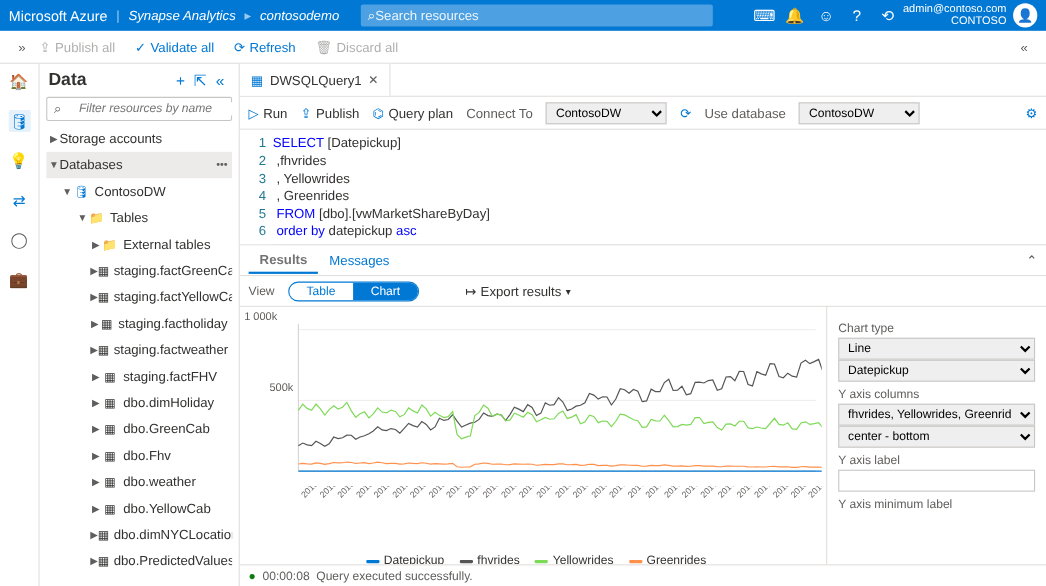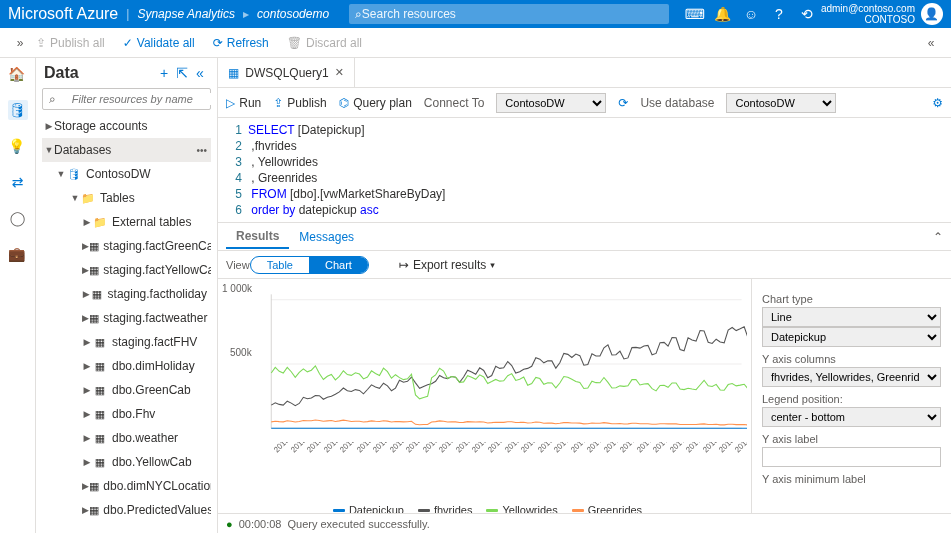--- a/index.html
+++ b/index.html
@@ -1,20 +1,20 @@
 <!DOCTYPE html>
 <html><head>
 <meta charset="utf-8">
 <style>
 * { box-sizing: border-box; margin: 0; padding: 0; font-family: "Segoe UI", Arial, sans-serif; }
 html, body { width: 951px; height: 533px; overflow: hidden; background: #fff; font-size: 12px; color: #323130; }
 
 
 .top-header { height: 28px; background: #0078d4; color: #fff; display: flex; align-items: center; padding: 0 8px; font-size: 12px; }
-.top-header .brand { font-weight: 400; font-size: 16px; display: flex; align-items: center; }
+.top-header .brand { font-weight: 400; font-size: 13px; display: flex; align-items: center; }
 .top-header .sep { margin: 0 8px; opacity: 0.6; }
 .top-header .crumb { color: #fff; font-style: italic; }
 .top-header .search-wrap { margin-left: 20px; background: rgba(255,255,255,0.3); border-radius: 2px; height: 20px; width: 320px; display: flex; align-items: center; padding: 0 6px; color: #fff; }
 .top-header .search-wrap input { background: transparent; border: none; color: #fff; font-size: 12px; flex: 1; outline: none; }
 .top-header .search-wrap input::placeholder { color: rgba(255,255,255,0.9); }
 .top-header .spacer { flex: 1; }
 .top-header .hicon { width: 28px; text-align: center; font-size: 14px; cursor: pointer; }
 .top-header .acct { font-size: 10px; text-align: right; line-height: 11px; margin-right: 6px; }
 .top-header .avatar { width: 22px; height: 22px; border-radius: 50%; background: #fff; color: #0078d4; display: flex; align-items: center; justify-content: center; font-size: 12px; }
 
@@ -68,21 +68,21 @@
 .gutter div{height:16px;line-height:16px;}
 .code { padding:4px 0; flex:1; }
 .code div{height:16px;line-height:16px;white-space:pre;}
 .kw{color:#0000ff;}
 
 .results-head { display:flex; align-items:center; height:28px; border-bottom:1px solid #e1dfdd; padding:0 8px;}
 .rtab{padding:4px 10px;cursor:pointer;font-size:12px;color:#605e5c;}
 .rtab.active{color:#737373;font-weight:600;border-bottom:2px solid #0078d4;margin-bottom:-1px;}
 .results-head .chev{margin-left:auto;color:#605e5c;cursor:pointer;}
 
-.view-row{display:flex;align-items:center;height:28px;padding:0 8px;border-bottom:1px solid #e1dfdd;}
+.view-row{display:flex;align-items:center;height:28px;padding:0 8px;gap:12px;border-bottom:1px solid #e1dfdd;}
 .view-row .lbl2{font-size:11px;color:#605e5c;}
 .seg{display:flex;border:1px solid #0078d4;border-radius:10px;overflow:hidden;height:18px;}
 .seg div{padding:0 16px;font-size:11px;display:flex;align-items:center;cursor:pointer;color:#0078d4;}
 .seg div.on{background:#0078d4;color:#fff;}
 .view-row .exp{display:flex;align-items:center;gap:4px;font-size:12px;cursor:pointer;margin-left:30px;}
 
 .chart-zone{flex:1;display:flex;overflow:hidden;position:relative;}
 .chart-canvas{flex:1;position:relative;padding:10px 4px 0 10px;overflow:hidden;text-align:center;}
 .ylab{position:absolute;font-size:10px;color:#605e5c;}
 .chart-svg{width:100%;height:150px;}
@@ -321,21 +321,21 @@
       <div class="exp">
           <span>↦</span>
           <span>Export results</span>
           <span style="font-size:9px;">▾</span>
         </div>
     </div>
 
     <div class="chart-zone">
       <div class="chart-canvas">
         <div class="ylab" style="top:4px;left:4px;">1 000k</div>
-        <div class="ylab" style="top:68px;left:12px;">500k</div>
+        <div class="ylab" style="top:68px;left:27px;">500k</div>
         <svg class="chart-svg" id="chart-svg" viewBox="0 0 480 140" preserveAspectRatio="none">
             <line x1="40" y1="70" x2="475" y2="70" stroke="#e1dfdd" stroke-width="0.5"></line>
             <line x1="40" y1="10" x2="475" y2="10" stroke="#e1dfdd" stroke-width="0.5"></line>
             <line x1="40" y1="5" x2="40" y2="130" stroke="#c8c6c4" stroke-width="0.7"></line>
             <line x1="40" y1="130" x2="475" y2="130" stroke="#c8c6c4" stroke-width="0.7"></line>
             <path d="M40.0 130.0 L43.7 130.0 L47.4 130.0 L51.1 130.0 L54.8 130.0 L58.5 130.0 L62.2 130.0 L65.9 130.0 L69.7 130.0 L73.4 130.0 L77.1 130.0 L80.8 130.0 L84.5 130.0 L88.2 130.0 L91.9 130.0 L95.6 130.0 L99.3 130.0 L103.0 130.0 L106.7 130.0 L110.4 130.0 L114.1 130.0 L117.8 130.0 L121.6 130.0 L125.3 130.0 L129.0 130.0 L132.7 130.0 L136.4 130.0 L140.1 130.0 L143.8 130.0 L147.5 130.0 L151.2 130.0 L154.9 130.0 L158.6 130.0 L162.3 130.0 L166.0 130.0 L169.7 130.0 L173.4 130.0 L177.2 130.0 L180.9 130.0 L184.6 130.0 L188.3 130.0 L192.0 130.0 L195.7 130.0 L199.4 130.0 L203.1 130.0 L206.8 130.0 L210.5 130.0 L214.2 130.0 L217.9 130.0 L221.6 130.0 L225.3 130.0 L229.1 130.0 L232.8 130.0 L236.5 130.0 L240.2 130.0 L243.9 130.0 L247.6 130.0 L251.3 130.0 L255.0 130.0 L258.7 130.0 L262.4 130.0 L266.1 130.0 L269.8 130.0 L273.5 130.0 L277.2 130.0 L280.9 130.0 L284.7 130.0 L288.4 130.0 L292.1 130.0 L295.8 130.0 L299.5 130.0 L303.2 130.0 L306.9 130.0 L310.6 130.0 L314.3 130.0 L318.0 130.0 L321.7 130.0 L325.4 130.0 L329.1 130.0 L332.8 130.0 L336.6 130.0 L340.3 130.0 L344.0 130.0 L347.7 130.0 L351.4 130.0 L355.1 130.0 L358.8 130.0 L362.5 130.0 L366.2 130.0 L369.9 130.0 L373.6 130.0 L377.3 130.0 L381.0 130.0 L384.7 130.0 L388.4 130.0 L392.2 130.0 L395.9 130.0 L399.6 130.0 L403.3 130.0 L407.0 130.0 L410.7 130.0 L414.4 130.0 L418.1 130.0 L421.8 130.0 L425.5 130.0 L429.2 130.0 L432.9 130.0 L436.6 130.0 L440.3 130.0 L444.1 130.0 L447.8 130.0 L451.5 130.0 L455.2 130.0 L458.9 130.0 L462.6 130.0 L466.3 130.0 L470.0 130.0 L473.7 130.0 L477.4 130.0 L481.1 130.0 " fill="none" stroke="#0078d4" stroke-width="1"></path>
             <path d="M40.0 108.4 L43.7 106.2 L47.4 107.7 L51.1 108.4 L54.8 104.7 L58.5 106.5 L62.2 108.9 L65.9 106.8 L69.7 101.1 L73.4 102.4 L77.1 101.7 L80.8 99.5 L84.5 99.6 L88.2 102.9 L91.9 101.1 L95.6 100.0 L99.3 98.3 L103.0 96.0 L106.7 92.4 L110.4 95.0 L114.1 95.6 L117.8 93.9 L121.6 94.7 L125.3 97.8 L129.0 93.8 L132.7 89.5 L136.4 91.4 L140.1 92.7 L143.8 88.0 L147.5 90.4 L151.2 95.0 L154.9 92.5 L158.6 85.2 L162.3 87.0 L166.0 86.2 L169.7 82.2 L173.4 87.6 L177.2 92.6 L180.9 90.9 L184.6 89.3 L188.3 88.5 L192.0 86.1 L195.7 80.7 L199.4 82.9 L203.1 83.6 L206.8 81.7 L210.5 82.3 L214.2 87.1 L217.9 82.1 L221.6 75.8 L225.3 77.4 L229.1 79.5 L232.8 73.6 L236.5 76.0 L240.2 82.8 L243.9 80.8 L247.6 72.1 L251.3 74.1 L255.0 73.6 L258.7 67.7 L262.4 71.4 L266.1 78.5 L269.8 77.3 L273.5 74.9 L277.2 74.1 L280.9 72.1 L284.7 64.1 L288.4 65.5 L292.1 68.9 L295.8 66.9 L299.5 67.1 L303.2 73.9 L306.9 68.8 L310.6 60.1 L314.3 61.0 L318.0 63.9 L321.7 60.7 L325.4 62.2 L329.1 71.1 L332.8 70.4 L336.6 60.5 L340.3 62.5 L344.0 62.6 L347.7 54.9 L351.4 52.1 L355.1 61.6 L358.8 61.3 L362.5 58.0 L366.2 65.3 L369.9 64.3 L373.6 54.7 L377.3 54.5 L381.0 55.2 L384.7 53.2 L388.4 52.6 L392.2 61.4 L395.9 60.1 L399.6 50.1 L403.3 49.8 L407.0 53.3 L410.7 45.4 L414.4 45.5 L418.1 56.5 L421.8 57.7 L425.5 45.6 L429.2 47.5 L432.9 48.6 L436.6 38.8 L440.3 39.1 L444.1 49.7 L447.8 50.8 L451.5 46.9 L455.2 49.4 L458.9 50.2 L462.6 38.3 L466.3 35.9 L470.0 38.8 L473.7 37.1 L477.4 35.2 L481.1 45.9 " fill="none" stroke="#555" stroke-width="1"></path>
             <path d="M40.0 78.4 L43.7 73.2 L47.4 76.8 L51.1 78.4 L54.8 73.1 L58.5 77.2 L62.2 82.5 L65.9 77.8 L69.7 74.6 L73.4 77.3 L77.1 75.8 L80.8 71.7 L84.5 78.9 L88.2 84.4 L91.9 81.4 L95.6 79.7 L99.3 84.8 L103.0 81.5 L106.7 76.3 L110.4 79.9 L114.1 80.6 L117.8 78.2 L121.6 79.4 L125.3 83.9 L129.0 82.1 L132.7 76.4 L136.4 78.9 L140.1 80.7 L143.8 73.9 L147.5 77.2 L151.2 83.3 L154.9 80.0 L158.6 82.7 L162.3 84.6 L166.0 83.8 L169.7 79.5 L173.4 98.9 L177.2 102.5 L180.9 101.2 L184.6 100.1 L188.3 82.9 L192.0 80.2 L195.7 74.0 L199.4 76.6 L203.1 83.6 L206.8 81.7 L210.5 82.3 L214.2 87.1 L217.9 86.7 L221.6 80.9 L225.3 82.4 L229.1 84.3 L232.8 80.1 L236.5 82.1 L240.2 88.2 L243.9 86.4 L247.6 84.4 L251.3 86.0 L255.0 85.6 L258.7 81.0 L262.4 79.0 L266.1 85.3 L269.8 84.2 L273.5 82.1 L277.2 89.8 L280.9 88.3 L284.7 82.5 L288.4 83.6 L292.1 88.9 L295.8 87.5 L299.5 87.7 L303.2 92.3 L306.9 87.7 L310.6 81.7 L314.3 82.3 L318.0 84.3 L321.7 86.4 L325.4 87.3 L329.1 92.9 L332.8 92.5 L336.6 86.1 L340.3 87.4 L344.0 87.5 L347.7 82.6 L351.4 87.2 L355.1 92.4 L358.8 92.2 L362.5 90.4 L366.2 90.9 L369.9 90.4 L373.6 84.6 L377.3 84.5 L381.0 89.6 L384.7 88.6 L388.4 88.3 L392.2 93.0 L395.9 95.1 L399.6 90.1 L403.3 89.9 L407.0 91.7 L410.7 87.7 L414.4 87.7 L418.1 93.3 L421.8 93.9 L425.5 92.6 L429.2 93.4 L432.9 94.0 L436.6 89.6 L440.3 85.2 L444.1 90.4 L447.8 91.0 L451.5 89.0 L455.2 94.2 L458.9 94.5 L462.6 89.2 L466.3 88.2 L470.0 90.4 L473.7 89.7 L477.4 88.9 L481.1 93.5 " fill="none" stroke="#7ed957" stroke-width="1"></path>
             <path d="M40.0 124.0 L43.7 123.4 L47.4 123.8 L51.1 124.0 L54.8 123.0 L58.5 123.5 L62.2 124.2 L65.9 123.6 L69.7 122.7 L73.4 123.0 L77.1 122.9 L80.8 122.3 L84.5 122.7 L88.2 123.5 L91.9 123.1 L95.6 122.8 L99.3 123.6 L103.0 123.1 L106.7 122.4 L110.4 122.9 L114.1 123.7 L117.8 123.4 L121.6 123.5 L125.3 124.1 L129.0 123.8 L132.7 123.1 L136.4 123.4 L140.1 123.6 L143.8 122.9 L147.5 123.3 L151.2 124.1 L154.9 123.6 L158.6 123.8 L162.3 124.0 L166.0 123.9 L169.7 123.4 L173.4 126.3 L177.2 126.7 L180.9 126.5 L184.6 126.4 L188.3 124.2 L192.0 123.8 L195.7 123.1 L199.4 123.4 L203.1 124.2 L206.8 124.0 L210.5 124.0 L214.2 124.6 L217.9 124.5 L221.6 123.8 L225.3 124.0 L229.1 124.2 L232.8 124.0 L236.5 124.2 L240.2 125.0 L243.9 124.7 L247.6 124.3 L251.3 124.5 L255.0 124.5 L258.7 123.9 L262.4 123.9 L266.1 124.6 L269.8 124.5 L273.5 124.3 L277.2 125.1 L280.9 124.9 L284.7 124.2 L288.4 124.3 L292.1 125.3 L295.8 125.1 L299.5 125.2 L303.2 125.7 L306.9 125.3 L310.6 124.7 L314.3 124.7 L318.0 125.0 L321.7 125.1 L325.4 125.2 L329.1 125.9 L332.8 125.8 L336.6 125.1 L340.3 125.3 L344.0 125.3 L347.7 124.7 L351.4 125.2 L355.1 125.8 L358.8 125.8 L362.5 125.6 L366.2 126.0 L369.9 125.9 L373.6 125.3 L377.3 125.3 L381.0 125.8 L384.7 125.7 L388.4 125.7 L392.2 126.2 L395.9 126.3 L399.6 125.8 L403.3 125.7 L407.0 125.9 L410.7 125.9 L414.4 125.9 L418.1 126.4 L421.8 126.5 L425.5 126.4 L429.2 126.5 L432.9 126.5 L436.6 126.1 L440.3 125.9 L444.1 126.4 L447.8 126.4 L451.5 126.3 L455.2 126.8 L458.9 126.8 L462.6 126.3 L466.3 126.2 L470.0 126.6 L473.7 126.6 L477.4 126.5 L481.1 126.9 " fill="none" stroke="#ff914d" stroke-width="1"></path>
           </svg>
@@ -388,21 +388,20 @@
               <span>Greenrides</span>
             </div>
         </div>
       </div>
       <div class="chart-opts">
         <label>Chart type</label>
         <select><option>Line</option></select>
         <select><option>Datepickup</option></select>
         <label>Y axis columns</label>
         <select><option>fhvrides, Yellowrides, Greenrides</option></select>
-        <label>Legend position:</label>
         <select><option>center - bottom</option></select>
         <label>Y axis label</label>
         <input value="" style="">
         <label>Y axis minimum label</label>
       </div>
     </div>
 
     <div class="status-bar">
       <span class="ok">●</span>
       <span>00:00:08</span>

